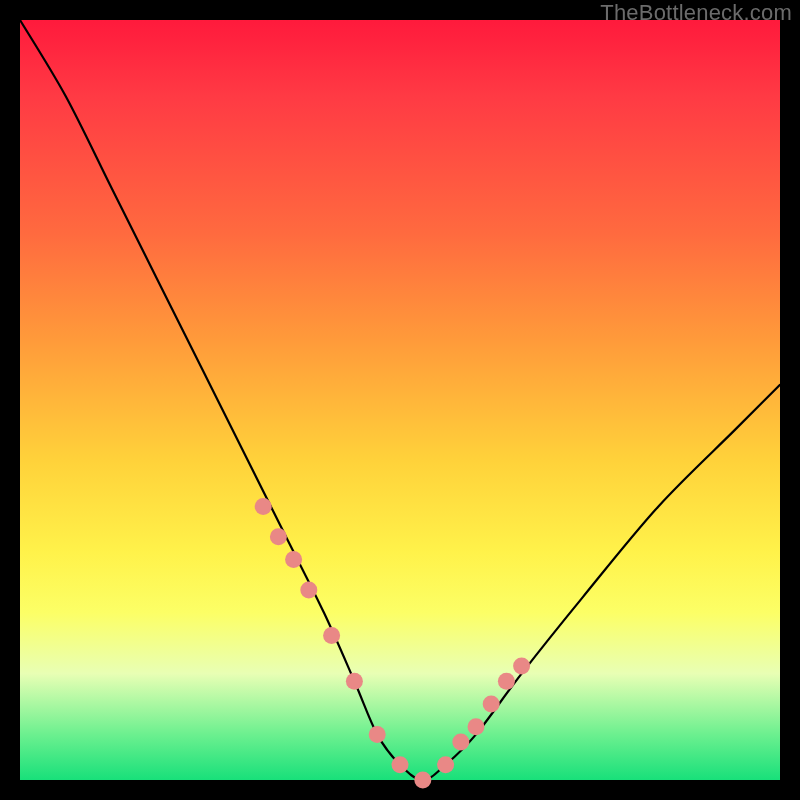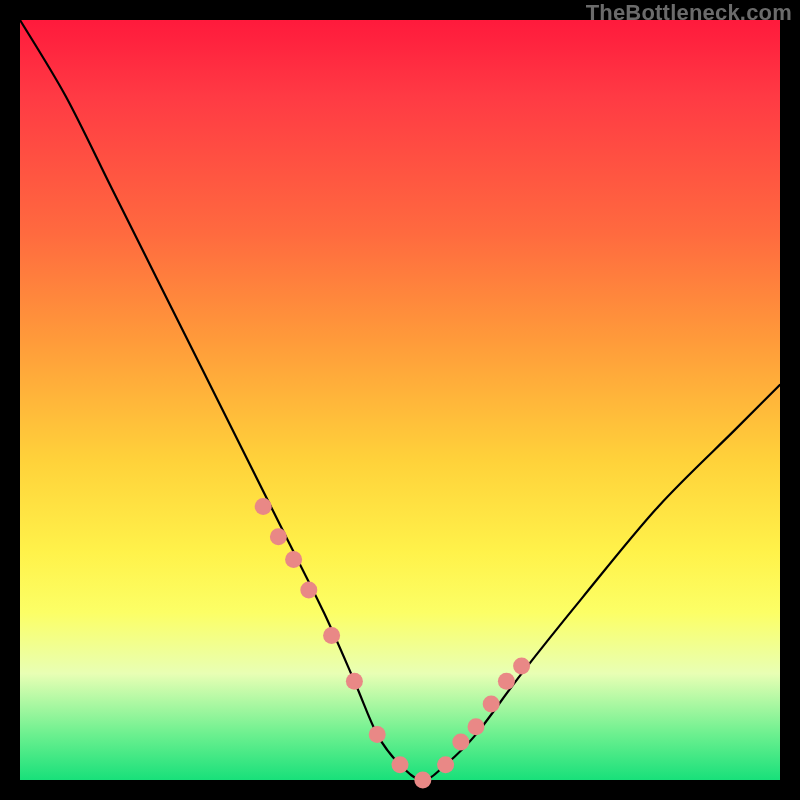--- a/index.html
+++ b/index.html
@@ -37,21 +37,21 @@
       #e8ffb4 86%,
       #6cf08f 94%,
       #18e07a 100%);
   }
   .watermark {
     position: absolute;
     top: 0px;
     right: 8px;
     color: #6b6b6b;
     font-size: 22px;
-    font-weight: 700;
+    font-weight: 400;
     letter-spacing: 0.2px;
     user-select: none;
   }
   svg.curve {
     position: absolute;
     left: 0;
     top: 0;
     width: 760px;
     height: 760px;
     overflow: visible;

